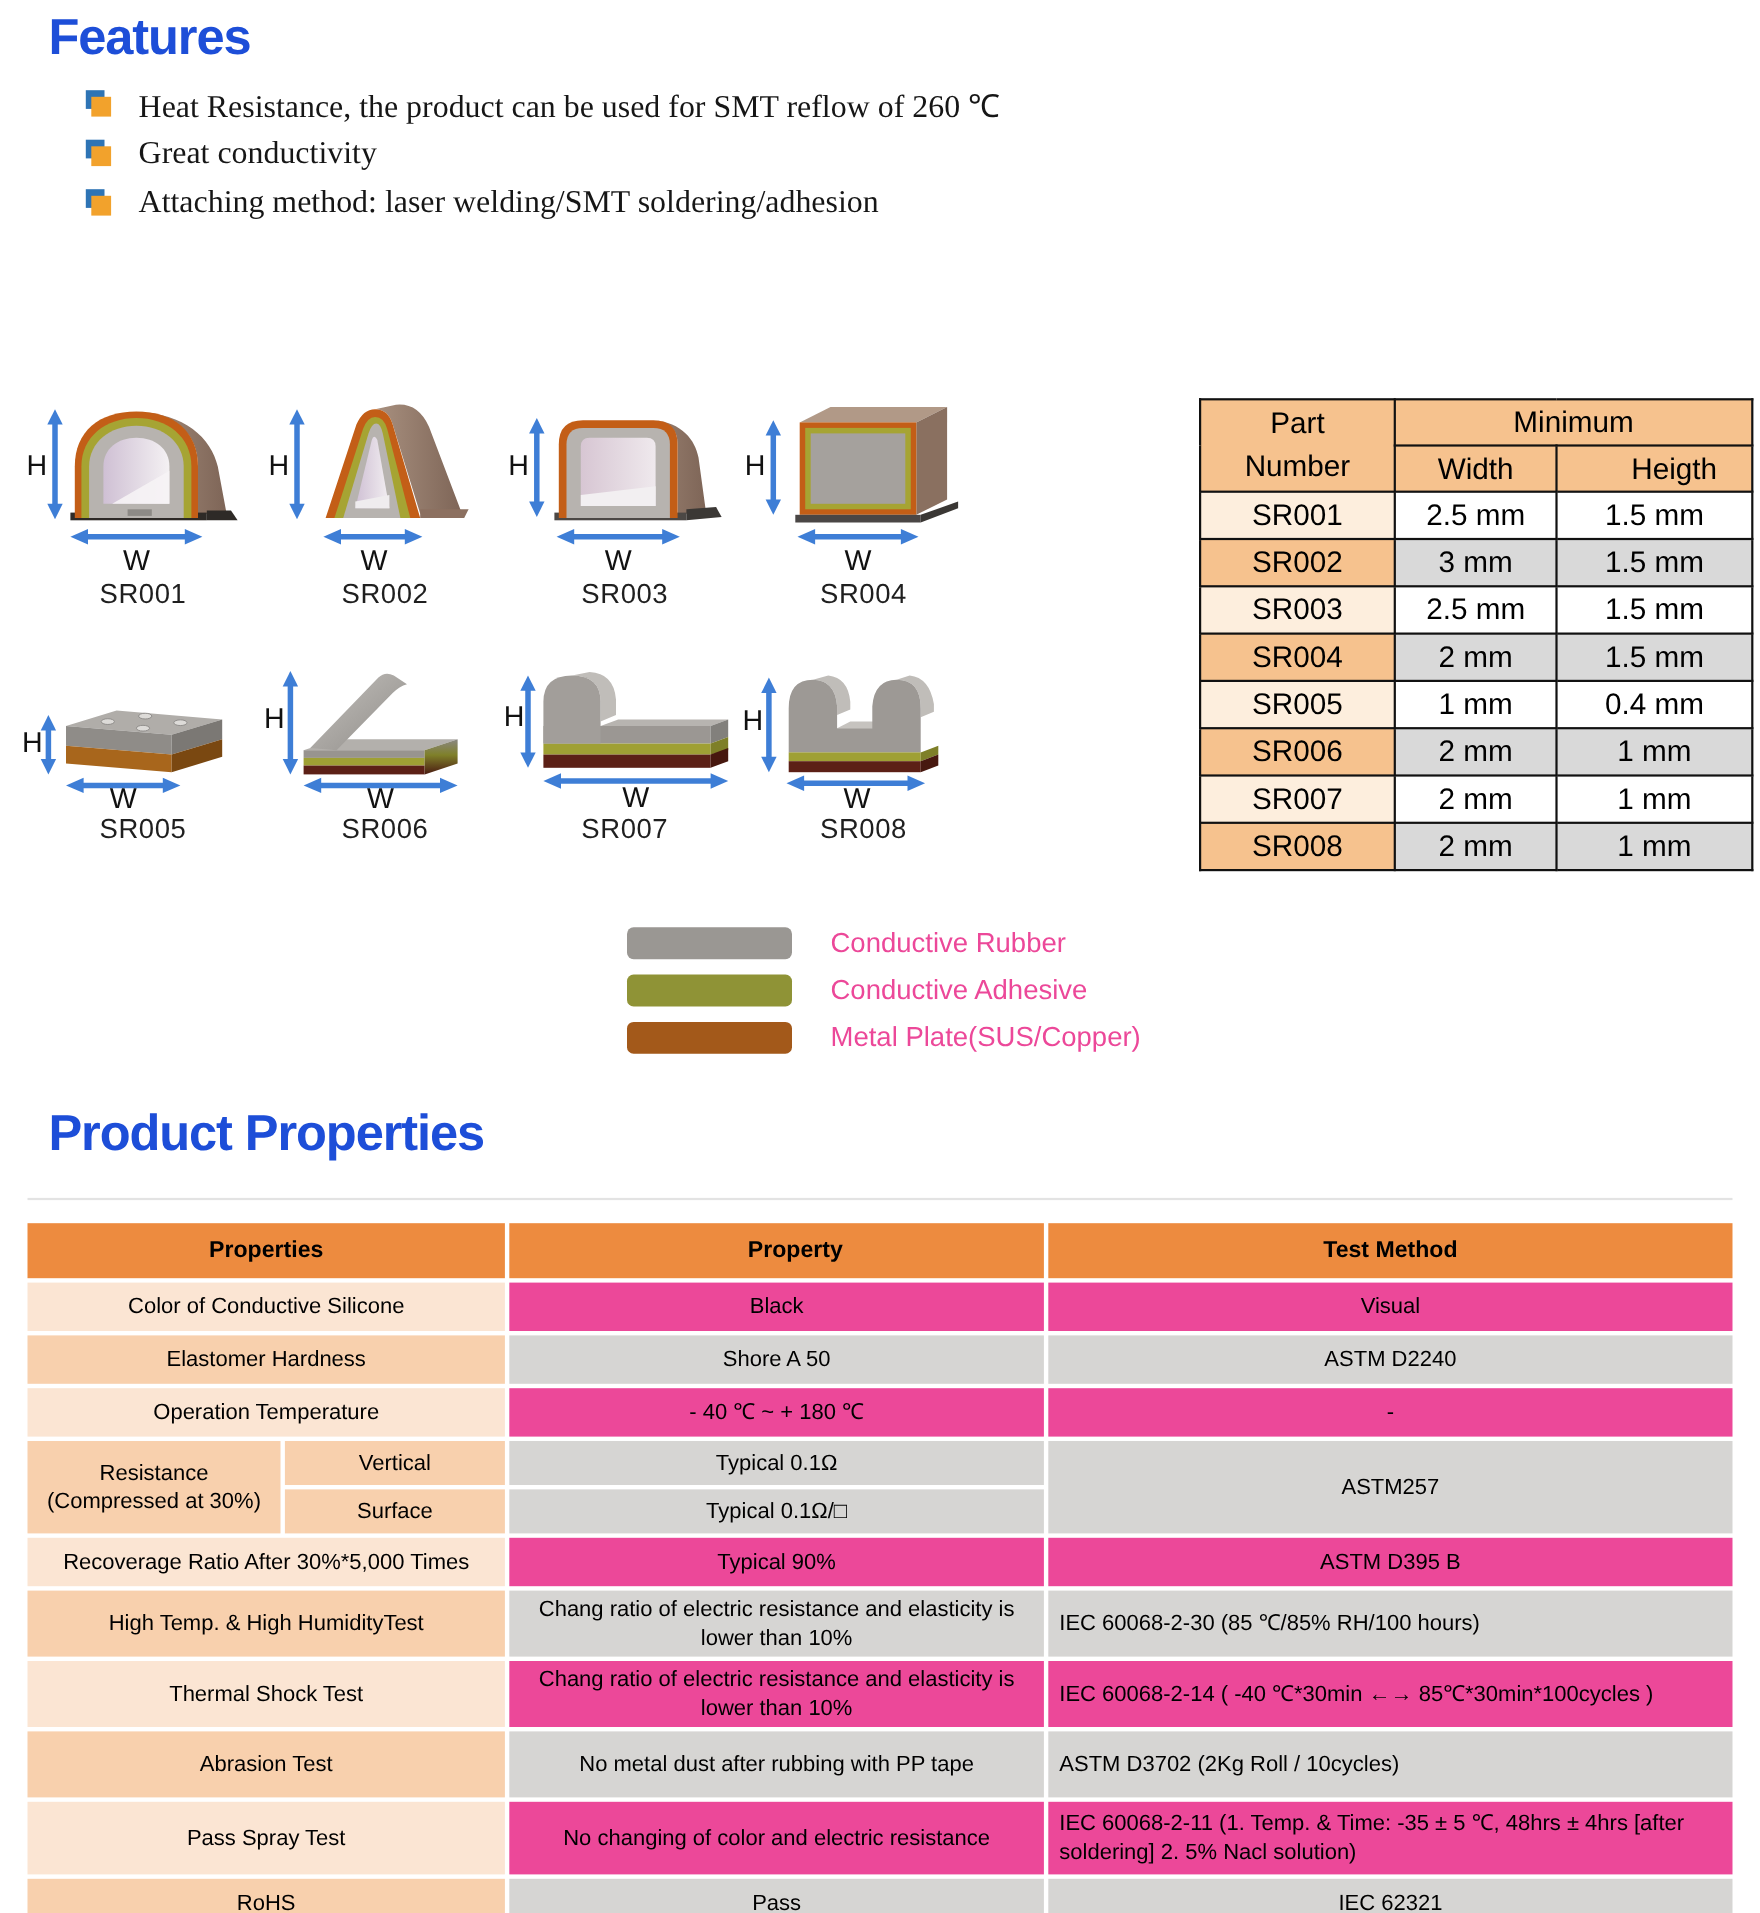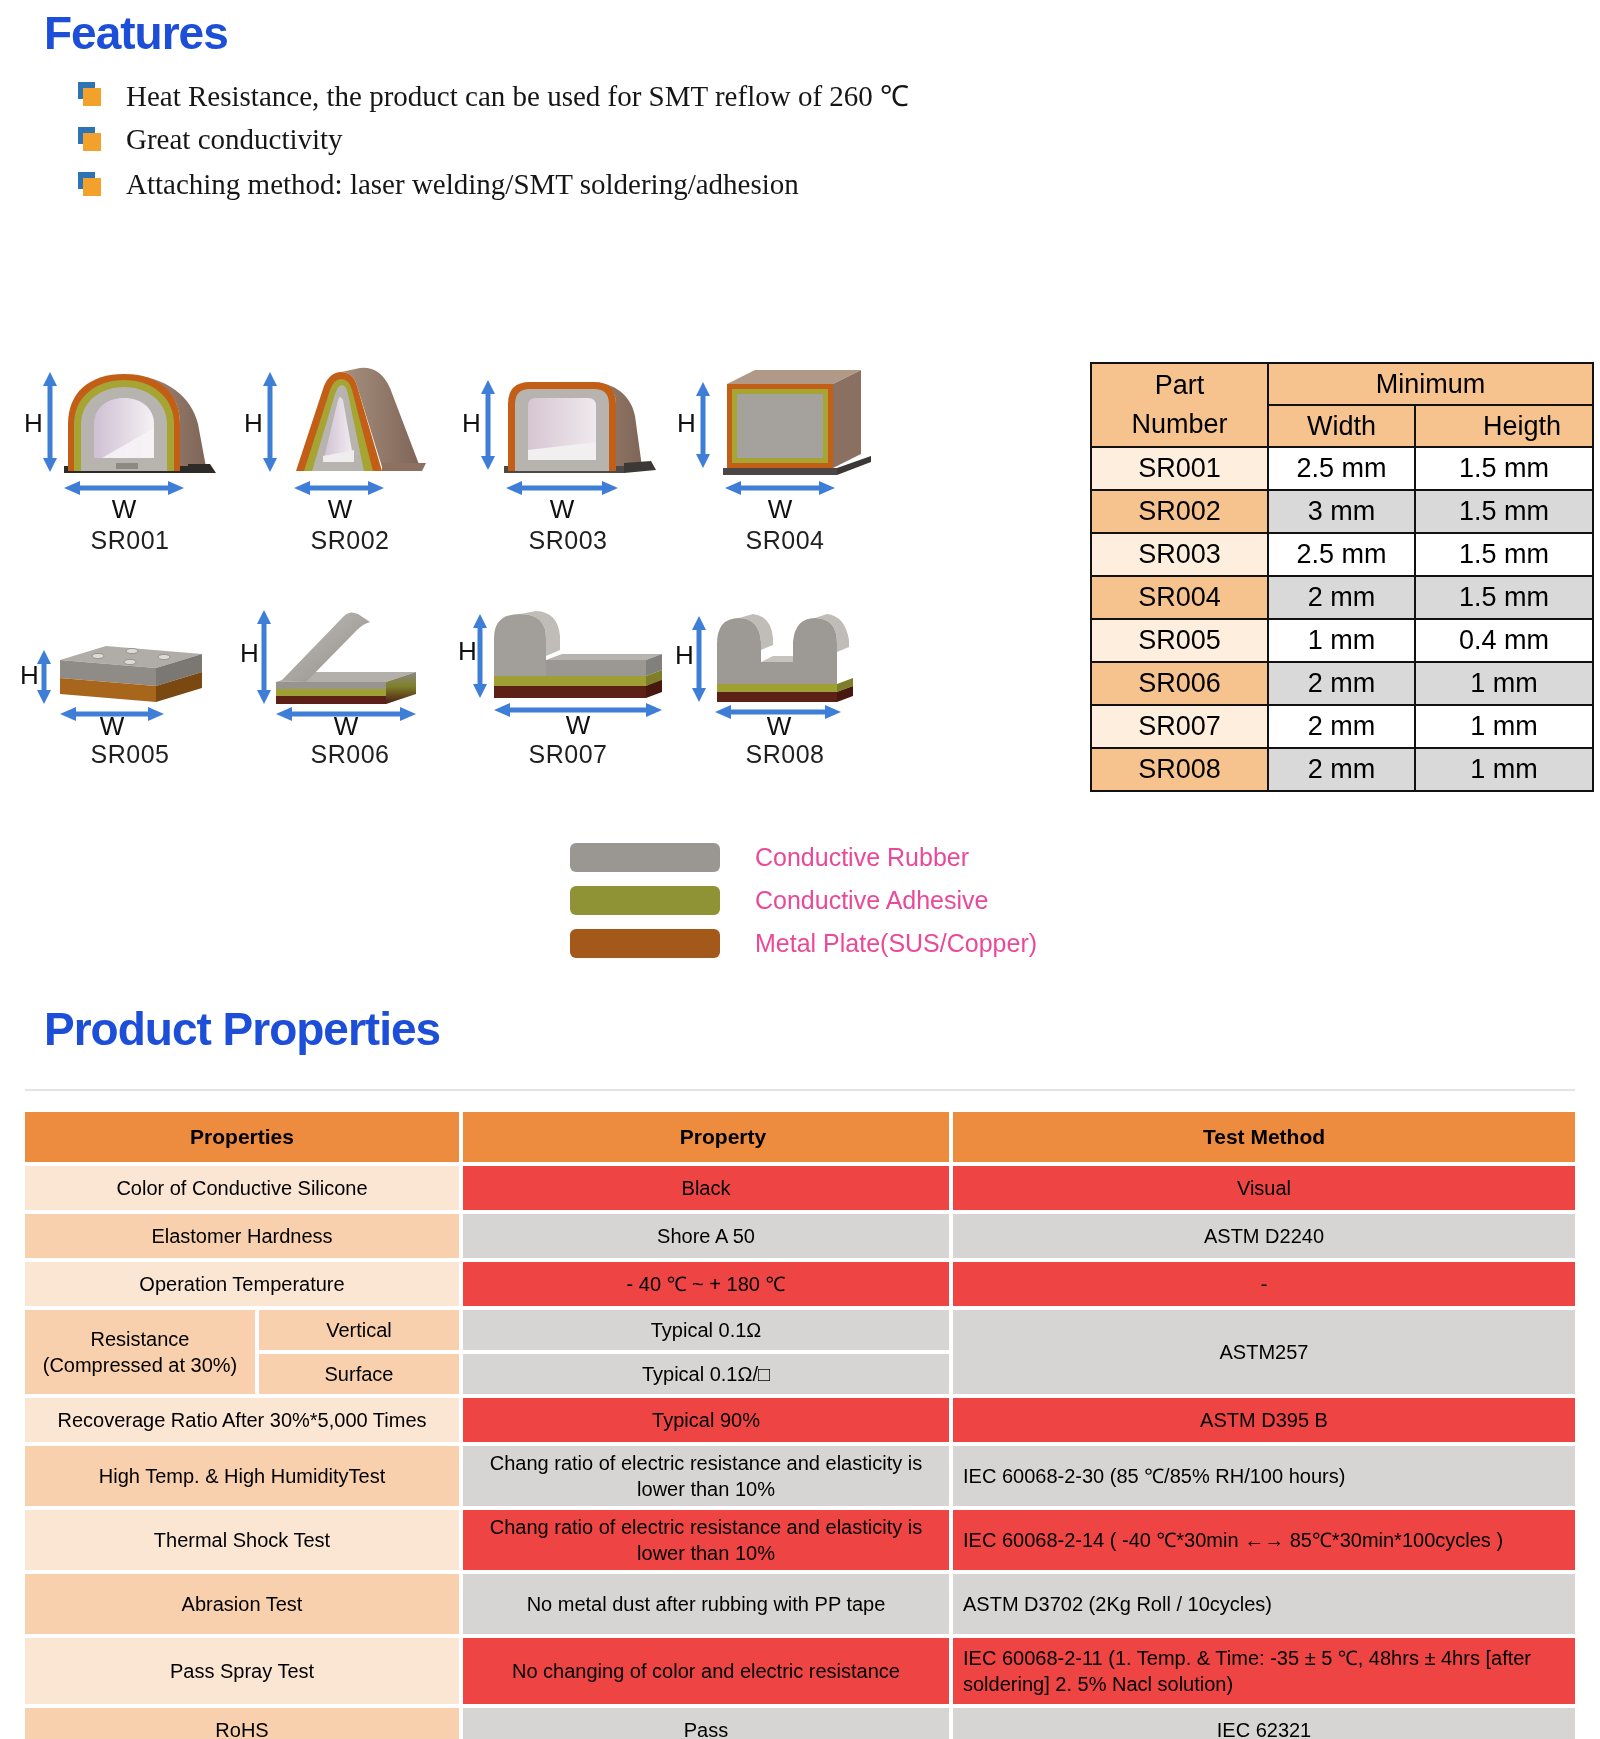--- a/index.html
+++ b/index.html
@@ -42,21 +42,21 @@
   .divider{position:absolute;left:25px;top:1089px;width:1550px;height:0;
            border-top:2px solid #e3e3e3;}
   
   .props{position:absolute;left:21px;top:1108px;border-collapse:separate;border-spacing:4px;
          table-layout:fixed;width:1558px;font-size:20px;color:#000;}
   .props th,.props td{padding:2px 6px;text-align:center;vertical-align:middle;
                       overflow:hidden;line-height:1.3;}
   .props th{background:#ed8b3f;font-weight:700;font-size:21px;height:46px;}
   .r40 td{height:40px;} .r36 td{height:36px;} .r56 td{height:56px;} .r62 td{height:62px;}
   td.lt-p{background:#fbe5d3;} td.dk-p{background:#f8d0ad;}
-  td.lt-g{background:#ef4444;} td.dk-g{background:#d6d5d3;}
+  td.lt-g{background:#ec4899;} td.dk-g{background:#d6d5d3;}
   td.ta-l{text-align:left;padding-left:10px;}
 </style>
 </head>
 <body>
 
 <div class="page">
 
   <div class="h1" style="top:6px;">Features</div>
 
   <div class="features-list">

